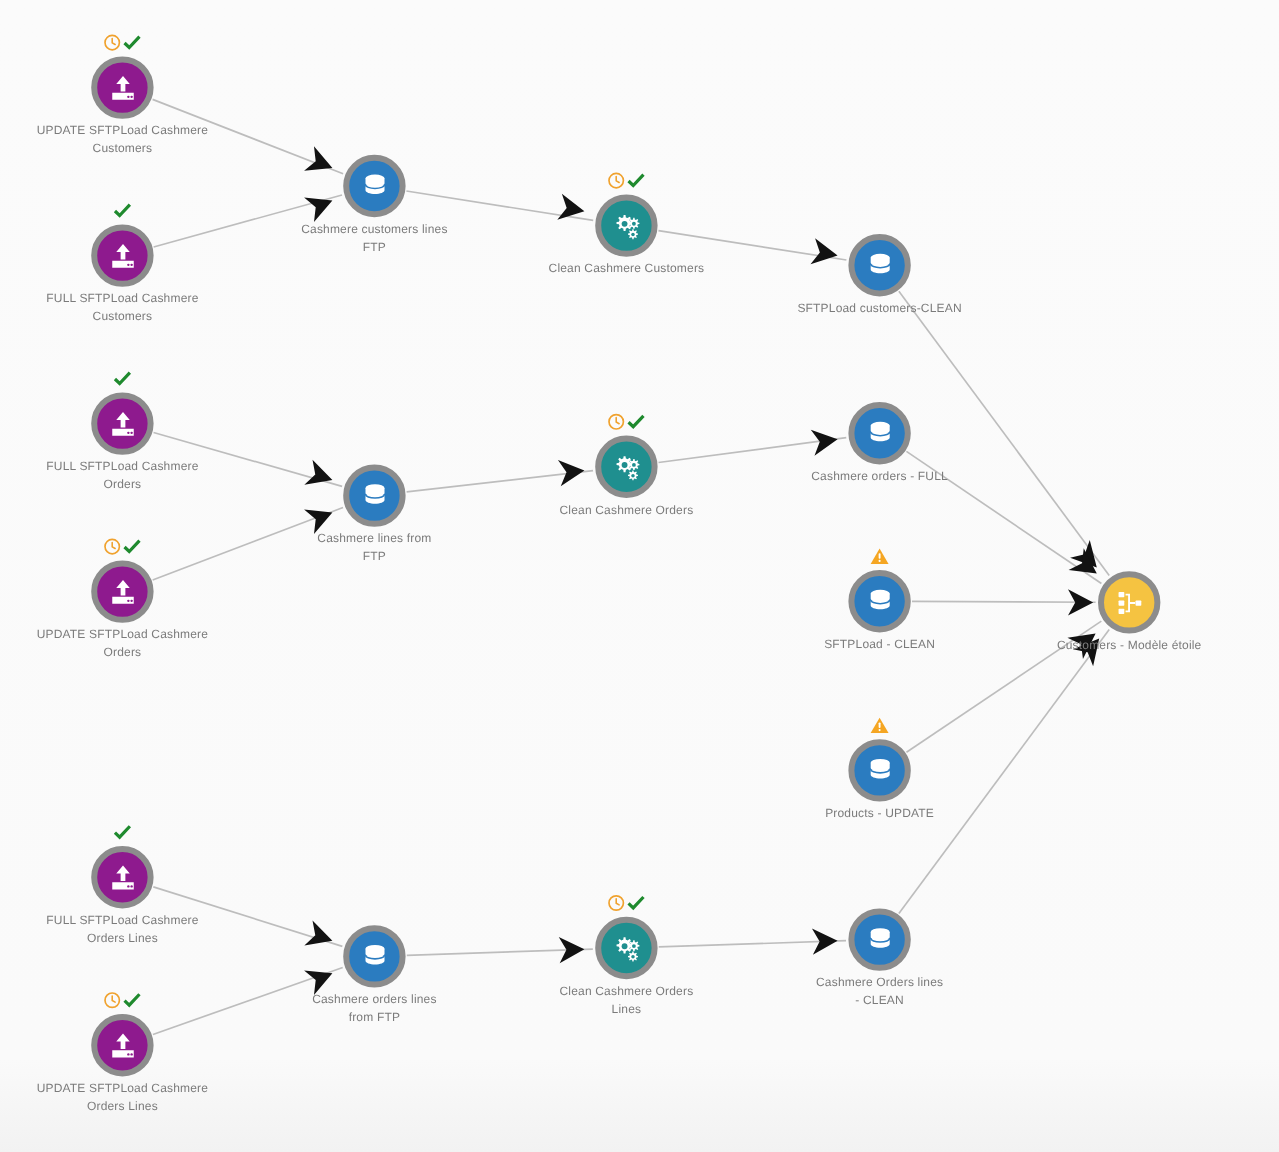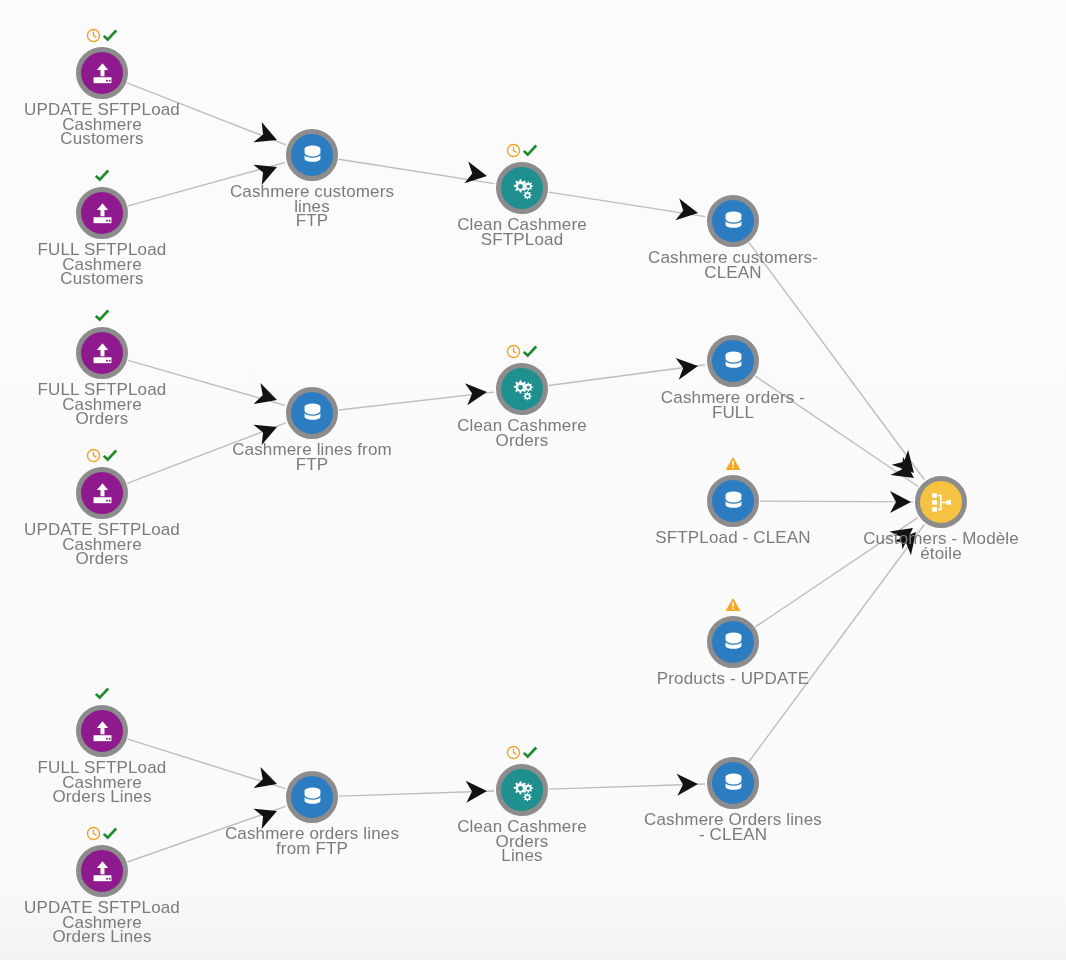--- a/index.html
+++ b/index.html
@@ -50,21 +50,21 @@
   .node-circle.blue   { background: #2b7cc0; }
   .node-circle.teal   { background: #1f8f8f; }
   .node-circle.amber  { background: #f5c341; }
   .node-circle svg { display: block; }
   .node-label {
     position: absolute;
     top: 30px;
     left: -90px;
     width: 180px;
     text-align: center;
-    font-size: 17px;
+    font-size: 10px;
     line-height: 14.5px;
     color: #7b7b7b;
     letter-spacing: 0.15px;
     white-space: pre-line;
     font-family: "Liberation Sans", sans-serif;
   }
   .badges {
     position: absolute;
     top: -47px;
     left: -26px;
@@ -215,32 +215,32 @@
         <div class="node-circle teal">
           <svg width="25" height="25" viewBox="0 0 24 24">
             <path d="M9.3 3.0 l1.5 0 l0.30 1.95 a4.9 4.9 0 0 1 1.36 0.57 l1.60 -1.17 l1.06 1.06 l-1.17 1.60 a4.9 4.9 0 0 1 0.57 1.36 l1.95 0.30 l0 1.50 l-1.95 0.30 a4.9 4.9 0 0 1 -0.57 1.36 l1.17 1.60 l-1.06 1.06 l-1.60 -1.17 a4.9 4.9 0 0 1 -1.36 0.57 l-0.30 1.95 l-1.50 0 l-0.30 -1.95 a4.9 4.9 0 0 1 -1.36 -0.57 l-1.60 1.17 l-1.06 -1.06 l1.17 -1.60 a4.9 4.9 0 0 1 -0.57 -1.36 l-1.95 -0.30 l0 -1.50 l1.95 -0.30 a4.9 4.9 0 0 1 0.57 -1.36 l-1.17 -1.60 l1.06 -1.06 l1.60 1.17 a4.9 4.9 0 0 1 1.36 -0.57 z" fill="#fff"></path>
             <circle cx="10.05" cy="10.1" r="2.35" fill="#1f8f8f"></circle>
             <path d="M17.0 5.3 l1.05 0 l0.21 1.33 a3.3 3.3 0 0 1 0.92 0.39 l1.09 -0.80 l0.74 0.74 l-0.80 1.09 a3.3 3.3 0 0 1 0.39 0.92 l1.33 0.21 l0 1.05 l-1.33 0.21 a3.3 3.3 0 0 1 -0.39 0.92 l0.80 1.09 l-0.74 0.74 l-1.09 -0.80 a3.3 3.3 0 0 1 -0.92 0.39 l-0.21 1.33 l-1.05 0 l-0.21 -1.33 a3.3 3.3 0 0 1 -0.92 -0.39 l-1.09 0.80 l-0.74 -0.74 l0.80 -1.09 a3.3 3.3 0 0 1 -0.39 -0.92 l-1.33 -0.21 l0 -1.05 l1.33 -0.21 a3.3 3.3 0 0 1 0.39 -0.92 l-0.80 -1.09 l0.74 -0.74 l1.09 0.80 a3.3 3.3 0 0 1 0.92 -0.39 z" fill="#fff"></path>
             <circle cx="17.52" cy="10.0" r="1.55" fill="#1f8f8f"></circle>
             <path d="M16.3 14.4 l0.95 0 l0.19 1.2 a3.0 3.0 0 0 1 0.83 0.35 l0.98 -0.72 l0.67 0.67 l-0.72 0.98 a3.0 3.0 0 0 1 0.35 0.83 l1.20 0.19 l0 0.95 l-1.20 0.19 a3.0 3.0 0 0 1 -0.35 0.83 l0.72 0.98 l-0.67 0.67 l-0.98 -0.72 a3.0 3.0 0 0 1 -0.83 0.35 l-0.19 1.20 l-0.95 0 l-0.19 -1.20 a3.0 3.0 0 0 1 -0.83 -0.35 l-0.98 0.72 l-0.67 -0.67 l0.72 -0.98 a3.0 3.0 0 0 1 -0.35 -0.83 l-1.20 -0.19 l0 -0.95 l1.20 -0.19 a3.0 3.0 0 0 1 0.35 -0.83 l-0.72 -0.98 l0.67 -0.67 l0.98 0.72 a3.0 3.0 0 0 1 0.83 -0.35 z" fill="#fff"></path>
             <circle cx="16.78" cy="18.6" r="1.40" fill="#1f8f8f"></circle>
           </svg>
         </div>
-        <div class="node-label">Clean Cashmere SFTPLoad</div>
+        <div class="node-label">Clean Cashmere Customers</div>
       </div>
       <div class="node" style="left: 733px; top: 221px;">
         <div class="node-circle blue">
           <svg width="25" height="25" viewBox="0 0 24 24">
             <ellipse cx="12" cy="5.4" rx="7.6" ry="3.0" fill="#fff"></ellipse>
             <path d="M4.4 5.4 v4.0 c0 1.66 3.40 3.0 7.6 3.0 s7.6 -1.34 7.6 -3.0 v-4.0 z" fill="#fff"></path>
             <path d="M4.4 11.0 v4.0 c0 1.66 3.40 3.0 7.6 3.0 s7.6 -1.34 7.6 -3.0 v-4.0 z" fill="#fff"></path>
             <path d="M4.4 10.5 c0 1.66 3.40 3.0 7.6 3.0 s7.6 -1.34 7.6 -3.0" fill="none" stroke="#2b7cc0" stroke-width="1.25"></path>
           </svg>
         </div>
-        <div class="node-label">Cashmere customers-CLEAN</div>
+        <div class="node-label">SFTPLoad customers-CLEAN</div>
       </div>
       <div class="node" style="left: 102px; top: 353px;">
         <div class="badges">
           <svg class="badge" width="16" height="15" viewBox="0 0 18 16">
             <path d="M2 8.4 L6.4 12.6 L16 2.4" fill="none" stroke="#1f8a2e" stroke-width="3" stroke-linecap="butt" stroke-linejoin="miter"></path>
           </svg>
         </div>
         <div class="node-circle purple">
           <svg width="25" height="25" viewBox="0 0 24 24">
             <path d="M12 2.2 L17.4 8.6 H13.9 V14.6 H10.1 V8.6 H6.6 Z" fill="#fff"></path>

